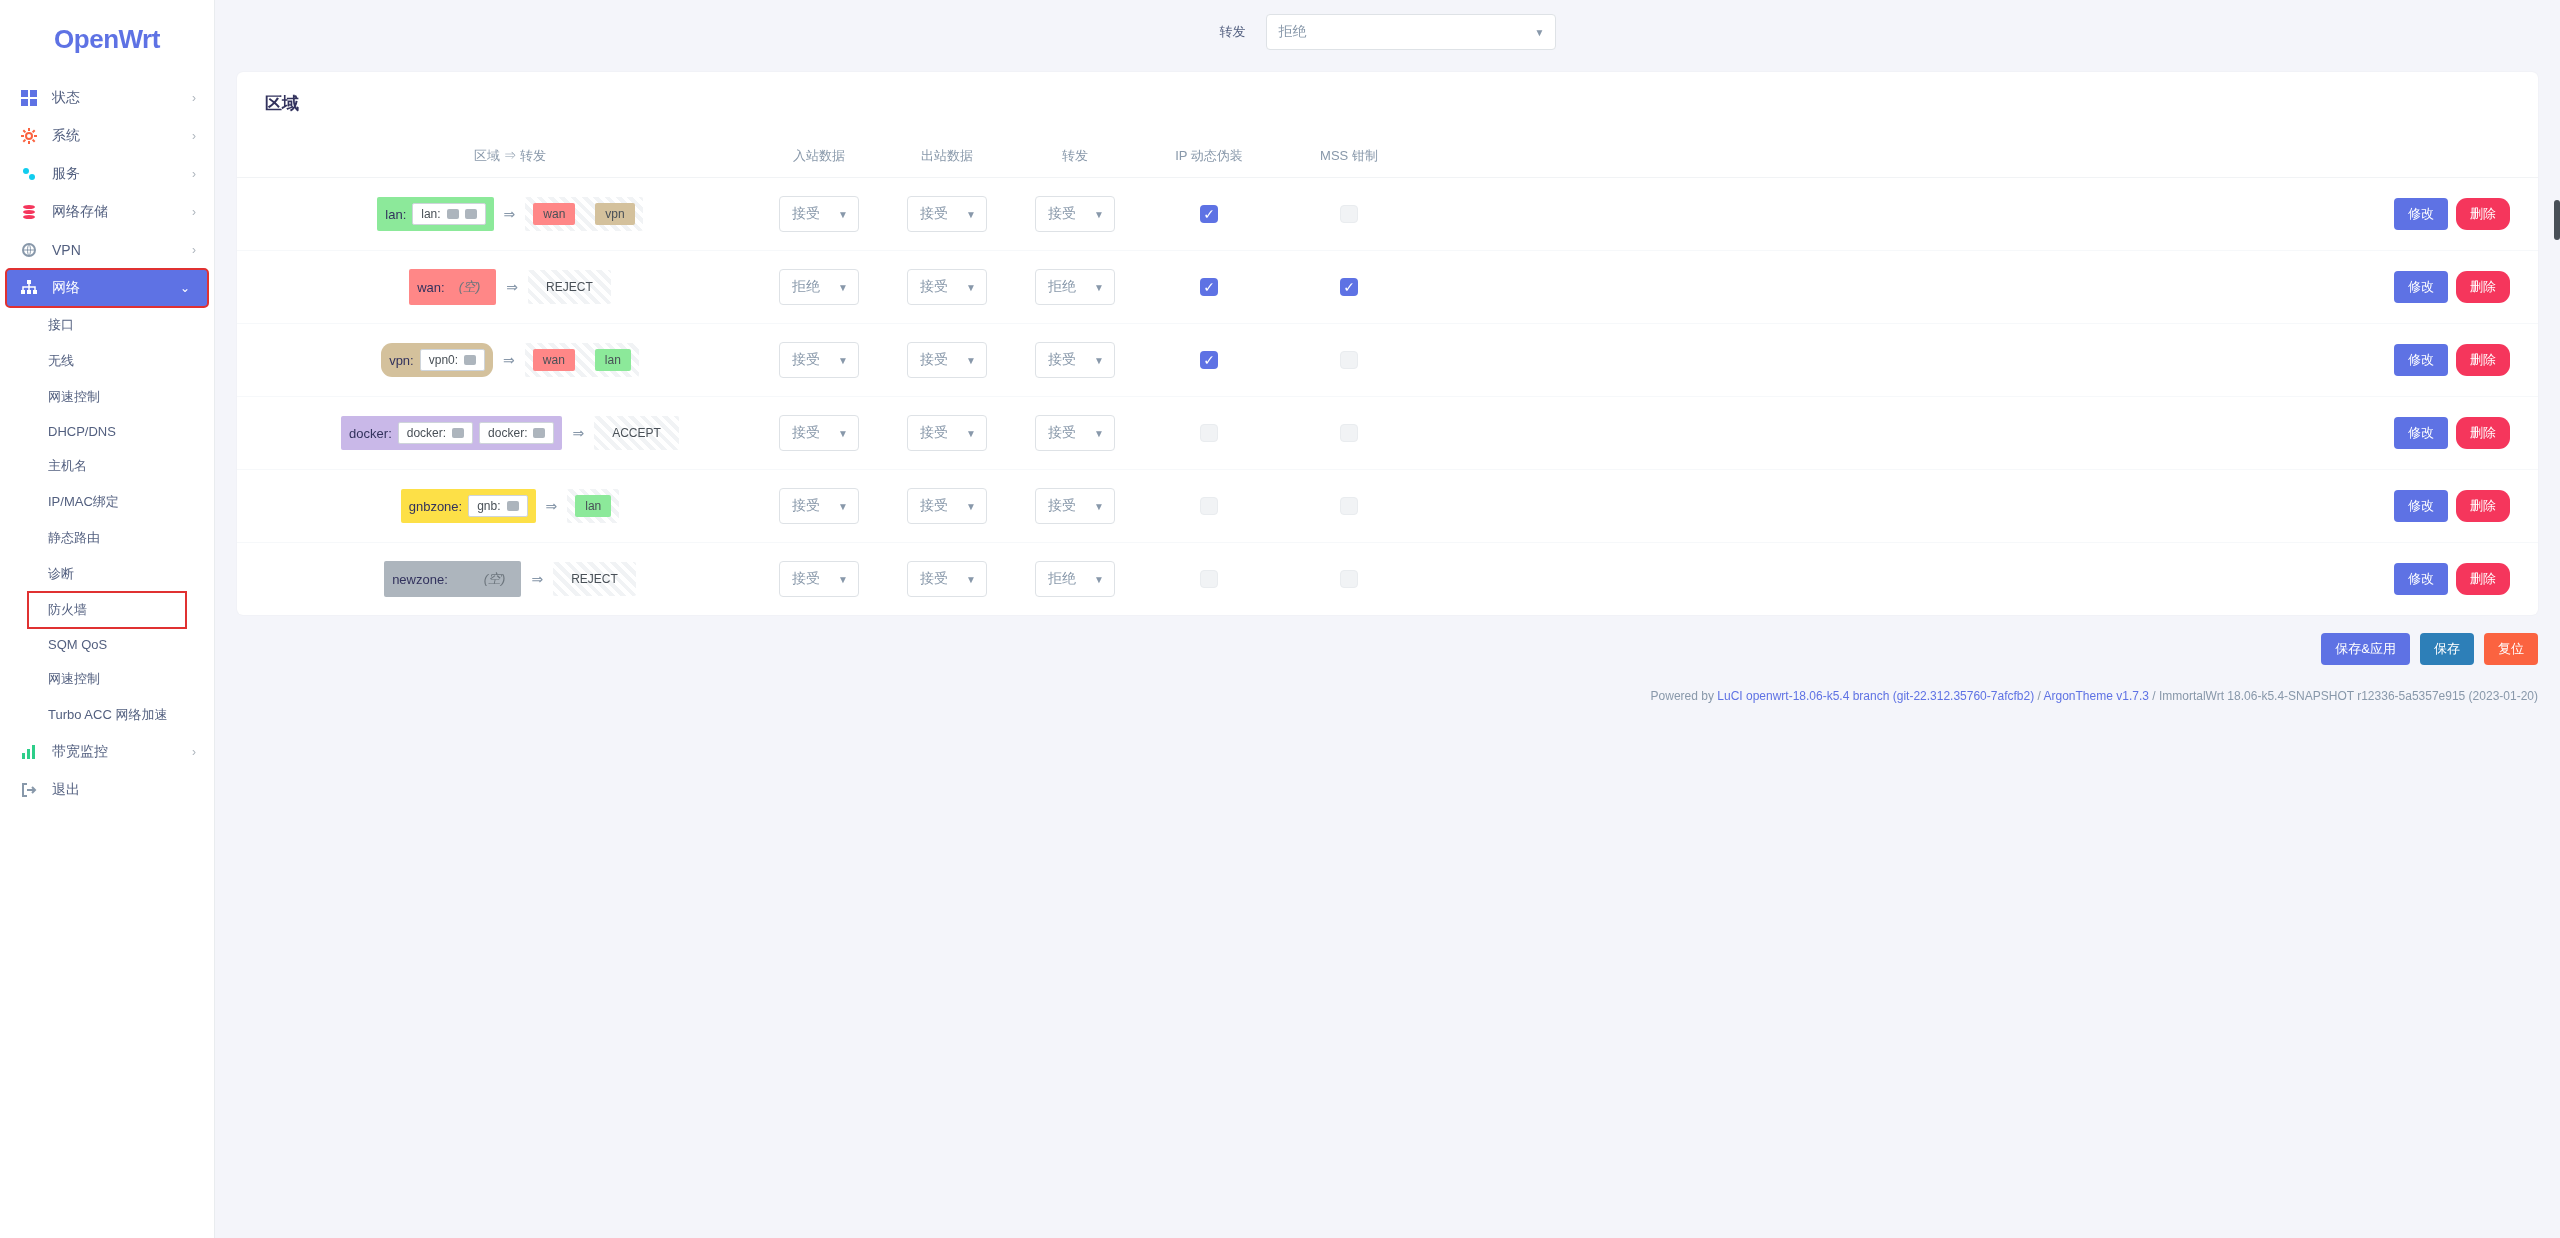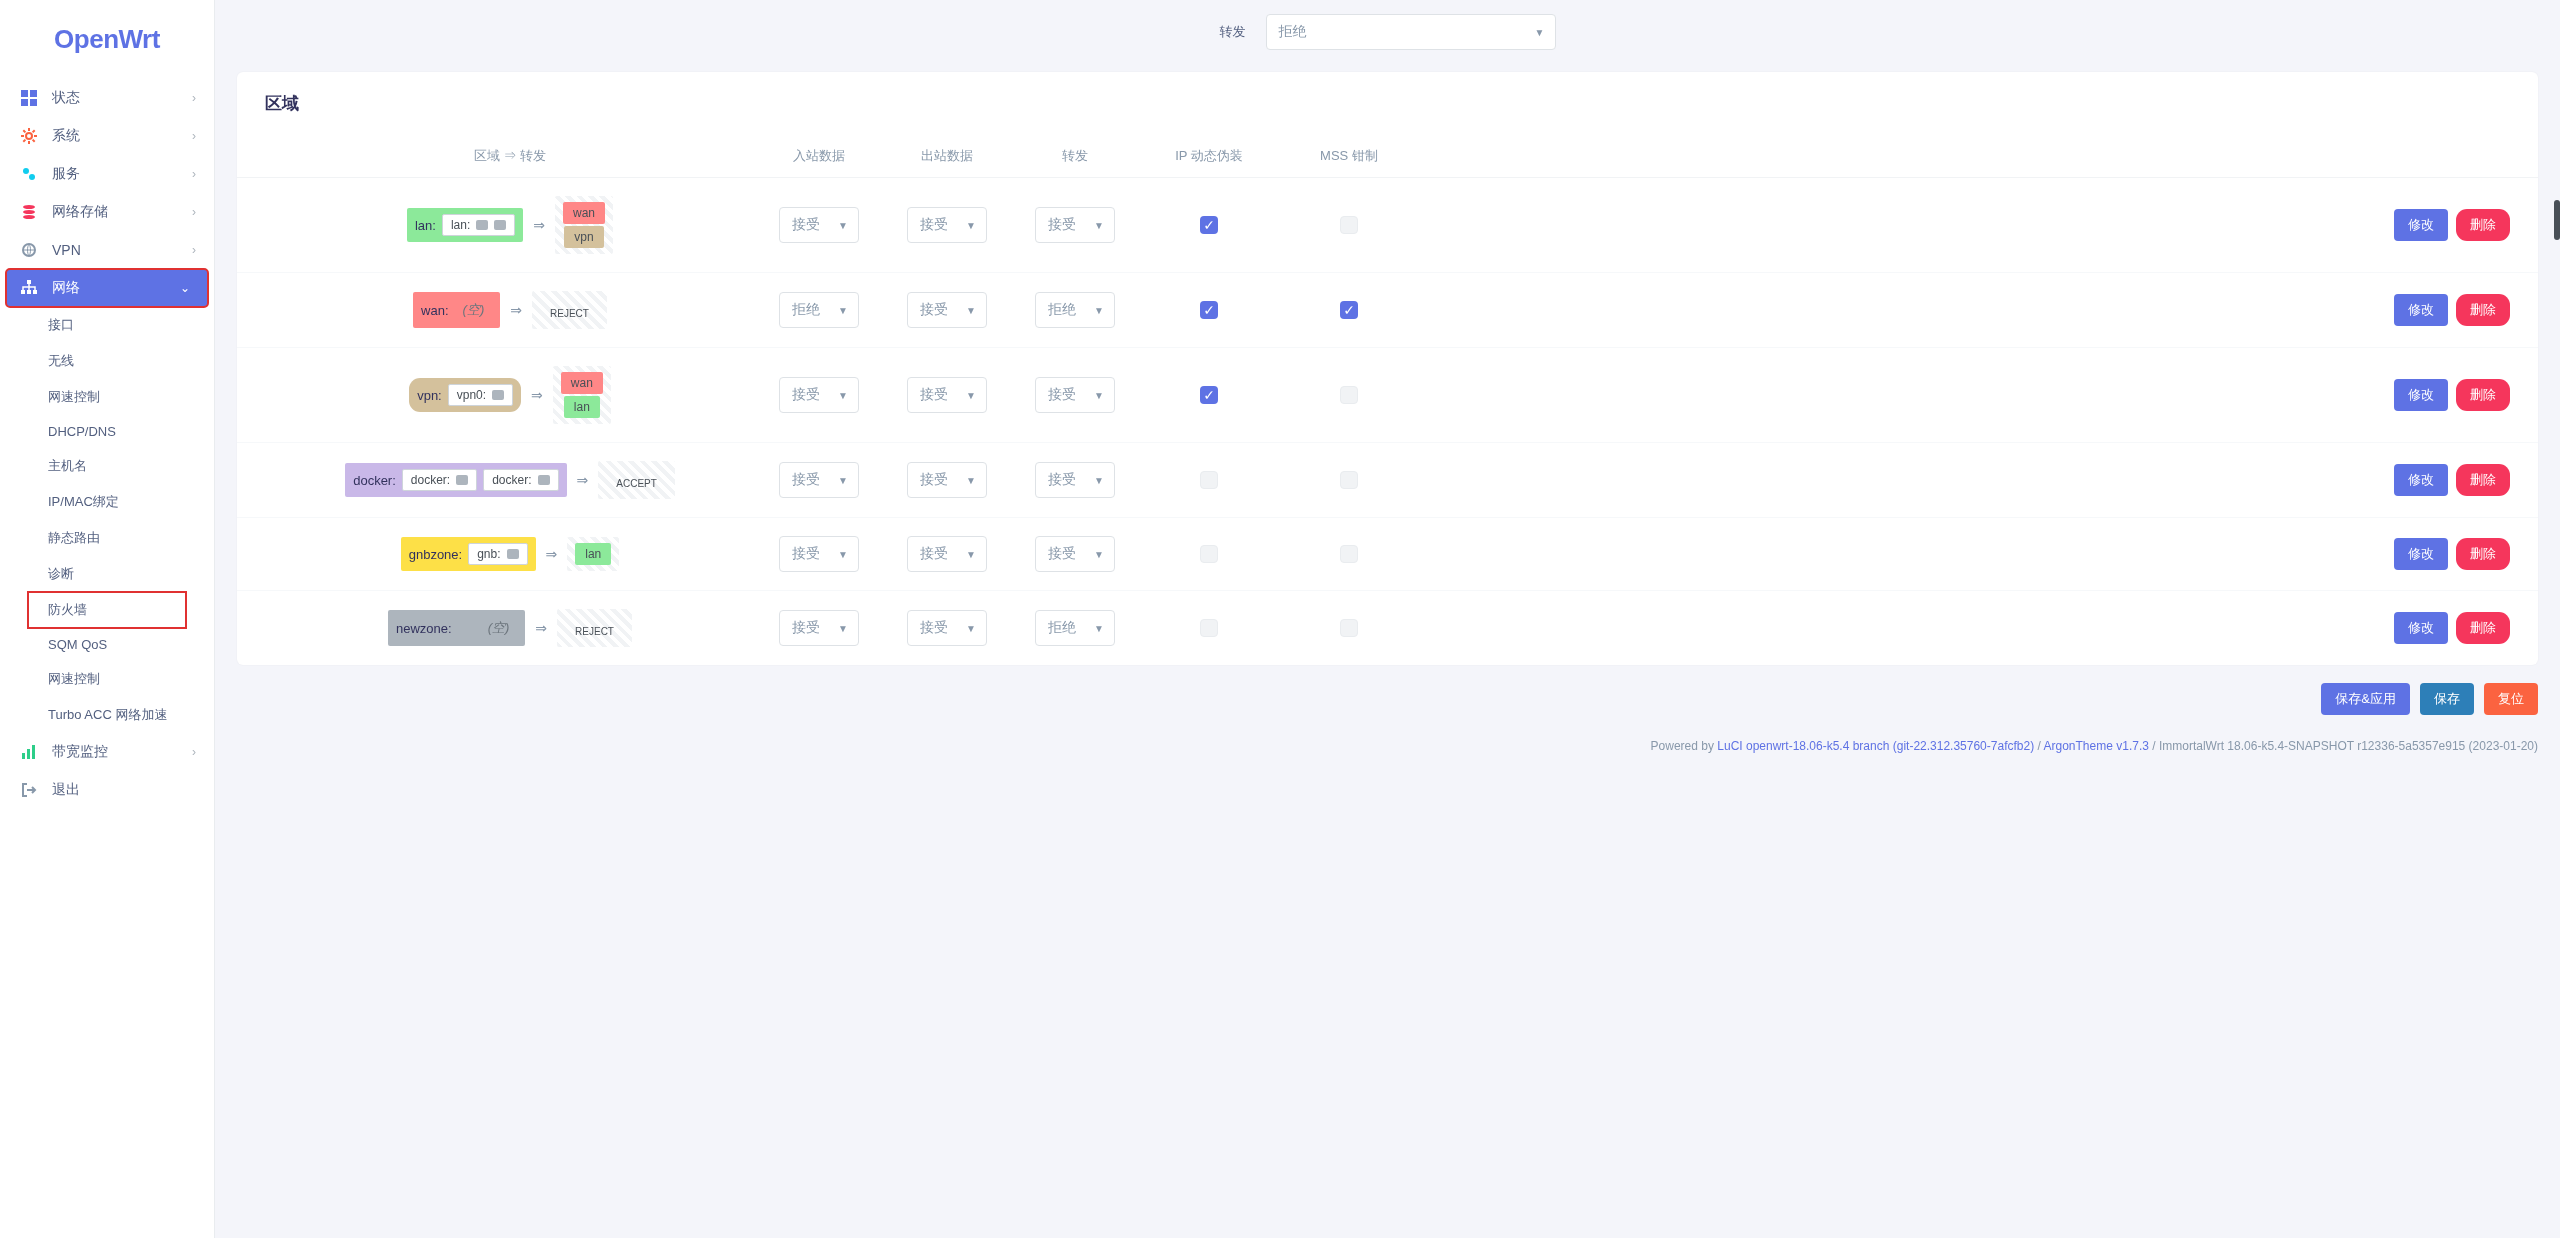--- a/index.html
+++ b/index.html
@@ -56,23 +56,23 @@
 .zone-src { display: inline-flex; align-items: center; padding: 6px 8px; border-radius: 2px; gap: 6px; font-size: 13px; }
 .zone-inner { background: #fff; border: 1px solid #ced4da; border-radius: 2px; padding: 3px 8px; display: inline-flex; align-items: center; gap: 6px; font-size: 12px; color: #495057; }
 .zone-empty { font-style: italic; color: #6c757d; padding: 3px 8px; }
 .bg-green { background: #8ce99a; }
 .bg-red { background: #ff8787; }
 .bg-tan { background: #d4c19c; border-radius: 11px; }
 .bg-purple { background: #c9b8e8; }
 .bg-bluegray { background: #fde047; }
 .bg-gray { background: #adb5bd; gap: 28px; }
 .arrow { color: #8898aa; font-size: 14px; }
-.dest-wrap { display: inline-flex; align-items: center; gap: 2px; padding: 6px 8px; background: repeating-linear-gradient(45deg, #f1f3f5, #f1f3f5 4px, #fff 4px, #fff 8px); border-radius: 2px; flex-direction: column; }
+.dest-wrap { display: inline-flex; align-items: flex-end; gap: 20px; padding: 6px 8px; background: repeating-linear-gradient(45deg, #f1f3f5, #f1f3f5 4px, #fff 4px, #fff 8px); border-radius: 2px; }
 .dest-badge { padding: 4px 10px; border-radius: 2px; font-size: 12px; color: #495057; }
-.dest-text { padding: 4px 10px; font-size: 10px; color: #495057; font-weight: 500; margin-top: 7px; }
+.dest-text { padding: 4px 10px; font-size: 12px; color: #495057; font-weight: 500; }
 
 
 .chk { width: 18px; height: 18px; border-radius: 4px; display: inline-flex; align-items: center; justify-content: center; }
 .chk.on { background: #5e72e4; color: #fff; }
 .chk.off { background: #f1f3f5; border: 1px solid #e9ecef; }
 
 
 .btn { padding: 7px 14px; border-radius: 4px; font-size: 13px; border: none; cursor: pointer; color: #fff; }
 .btn-primary { background: #5e72e4; }
 .btn-danger { background: #f5365c; border-radius: 11px; }

